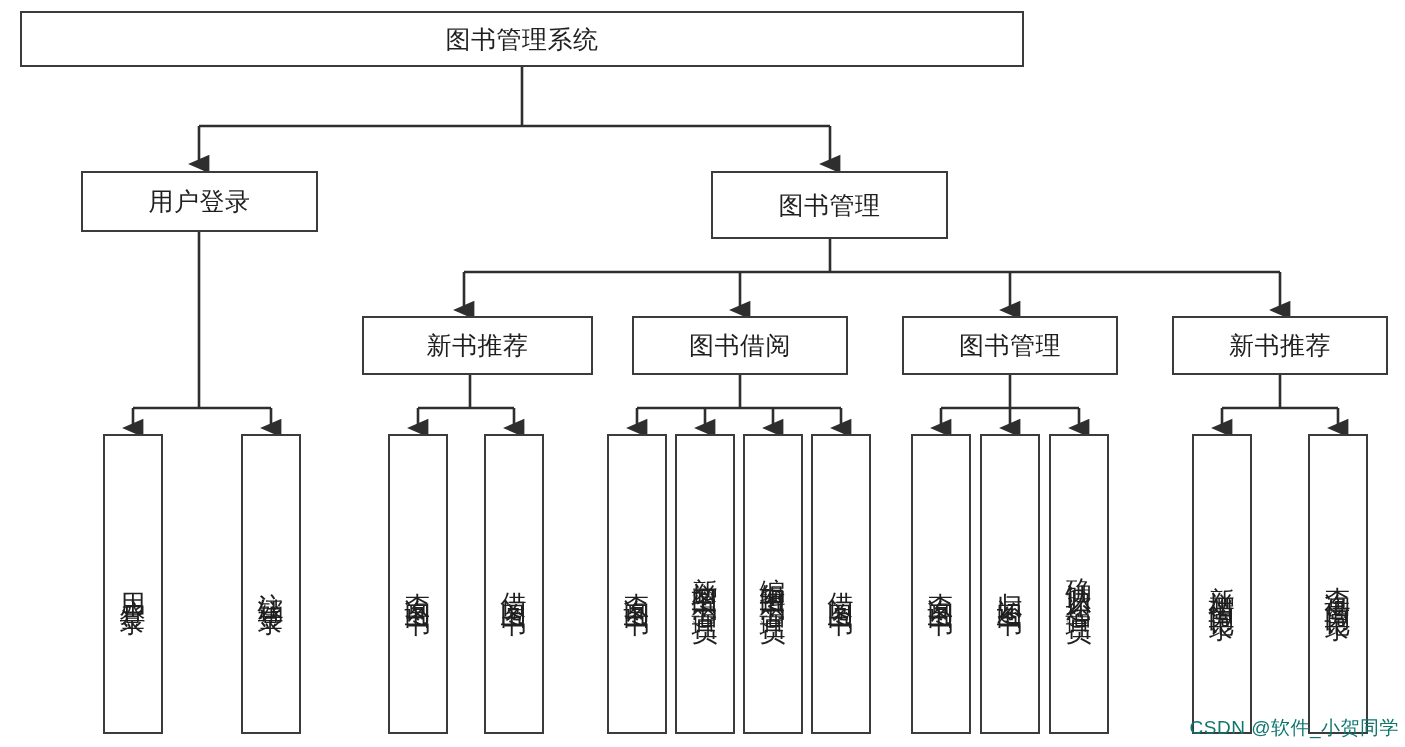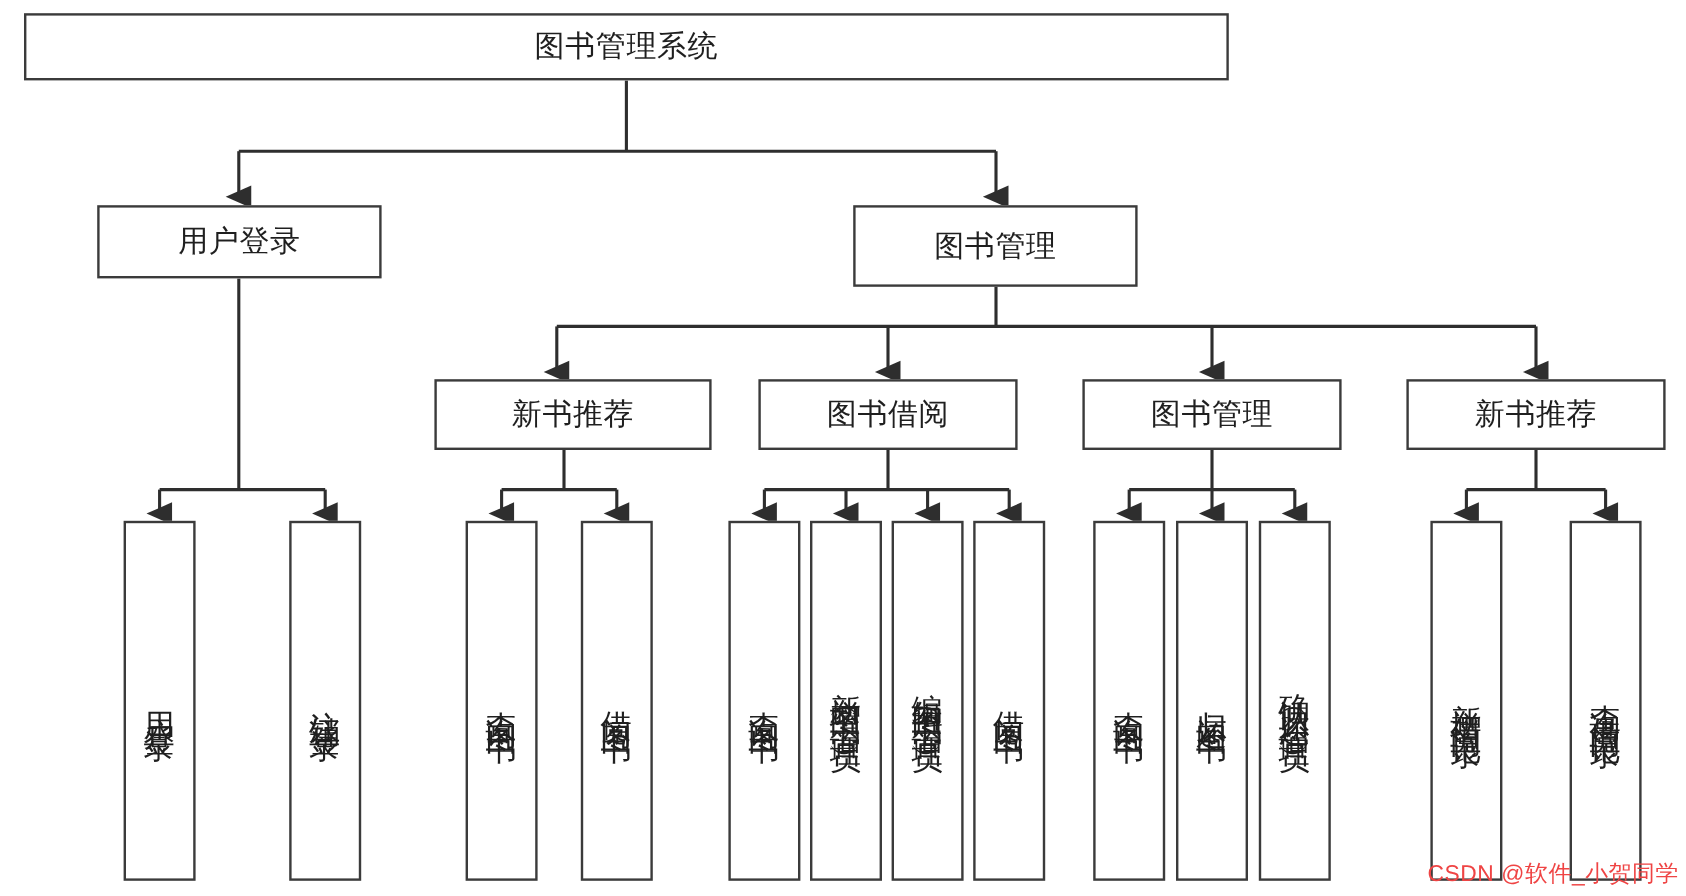--- a/index.html
+++ b/index.html
@@ -62,21 +62,21 @@
     letter-spacing: 6px;
     line-height: 1;
     white-space: nowrap;
     display: block;
   }
   .watermark {
     position: absolute;
     right: 6px;
     bottom: 6px;
     font-size: 19px;
-    color: #ef4444;
+    color: #0f766e;
     letter-spacing: 0.5px;
     z-index: 8;
     white-space: nowrap;
     font-family: "Liberation Sans", "DejaVu Sans", sans-serif;
   }
 </style>
 </head>
 <body>
 
 <div id="diagram">

